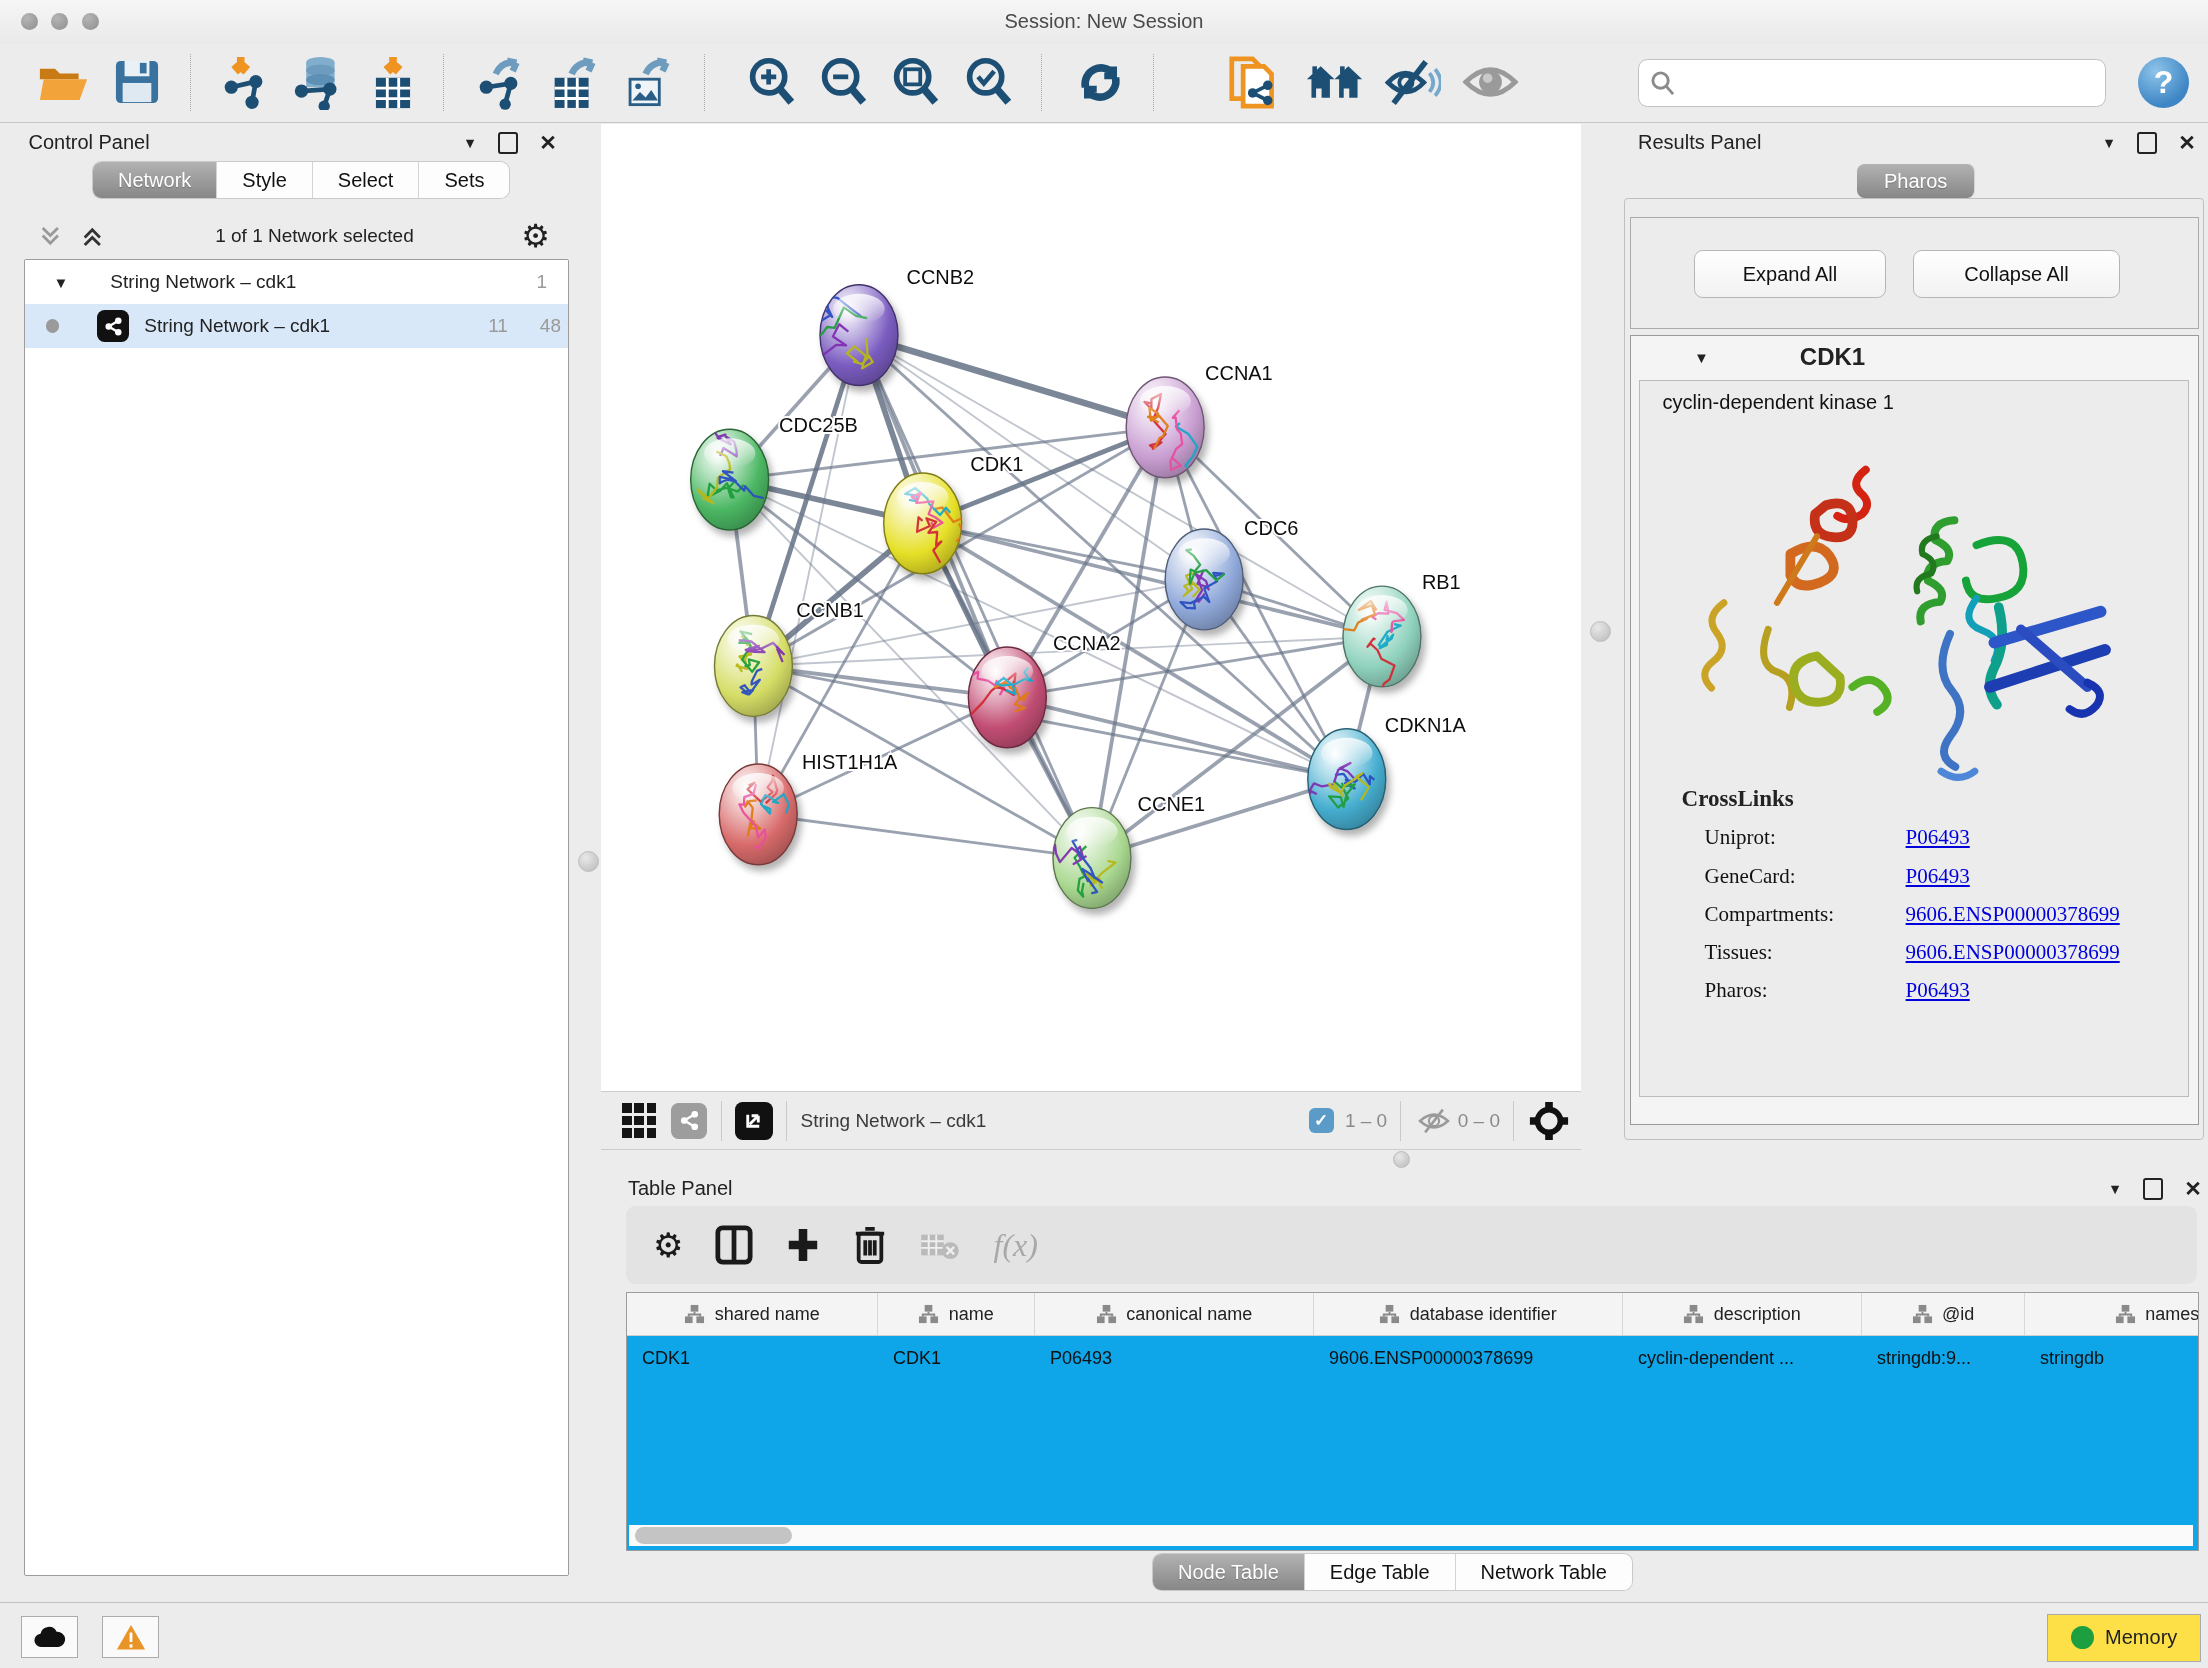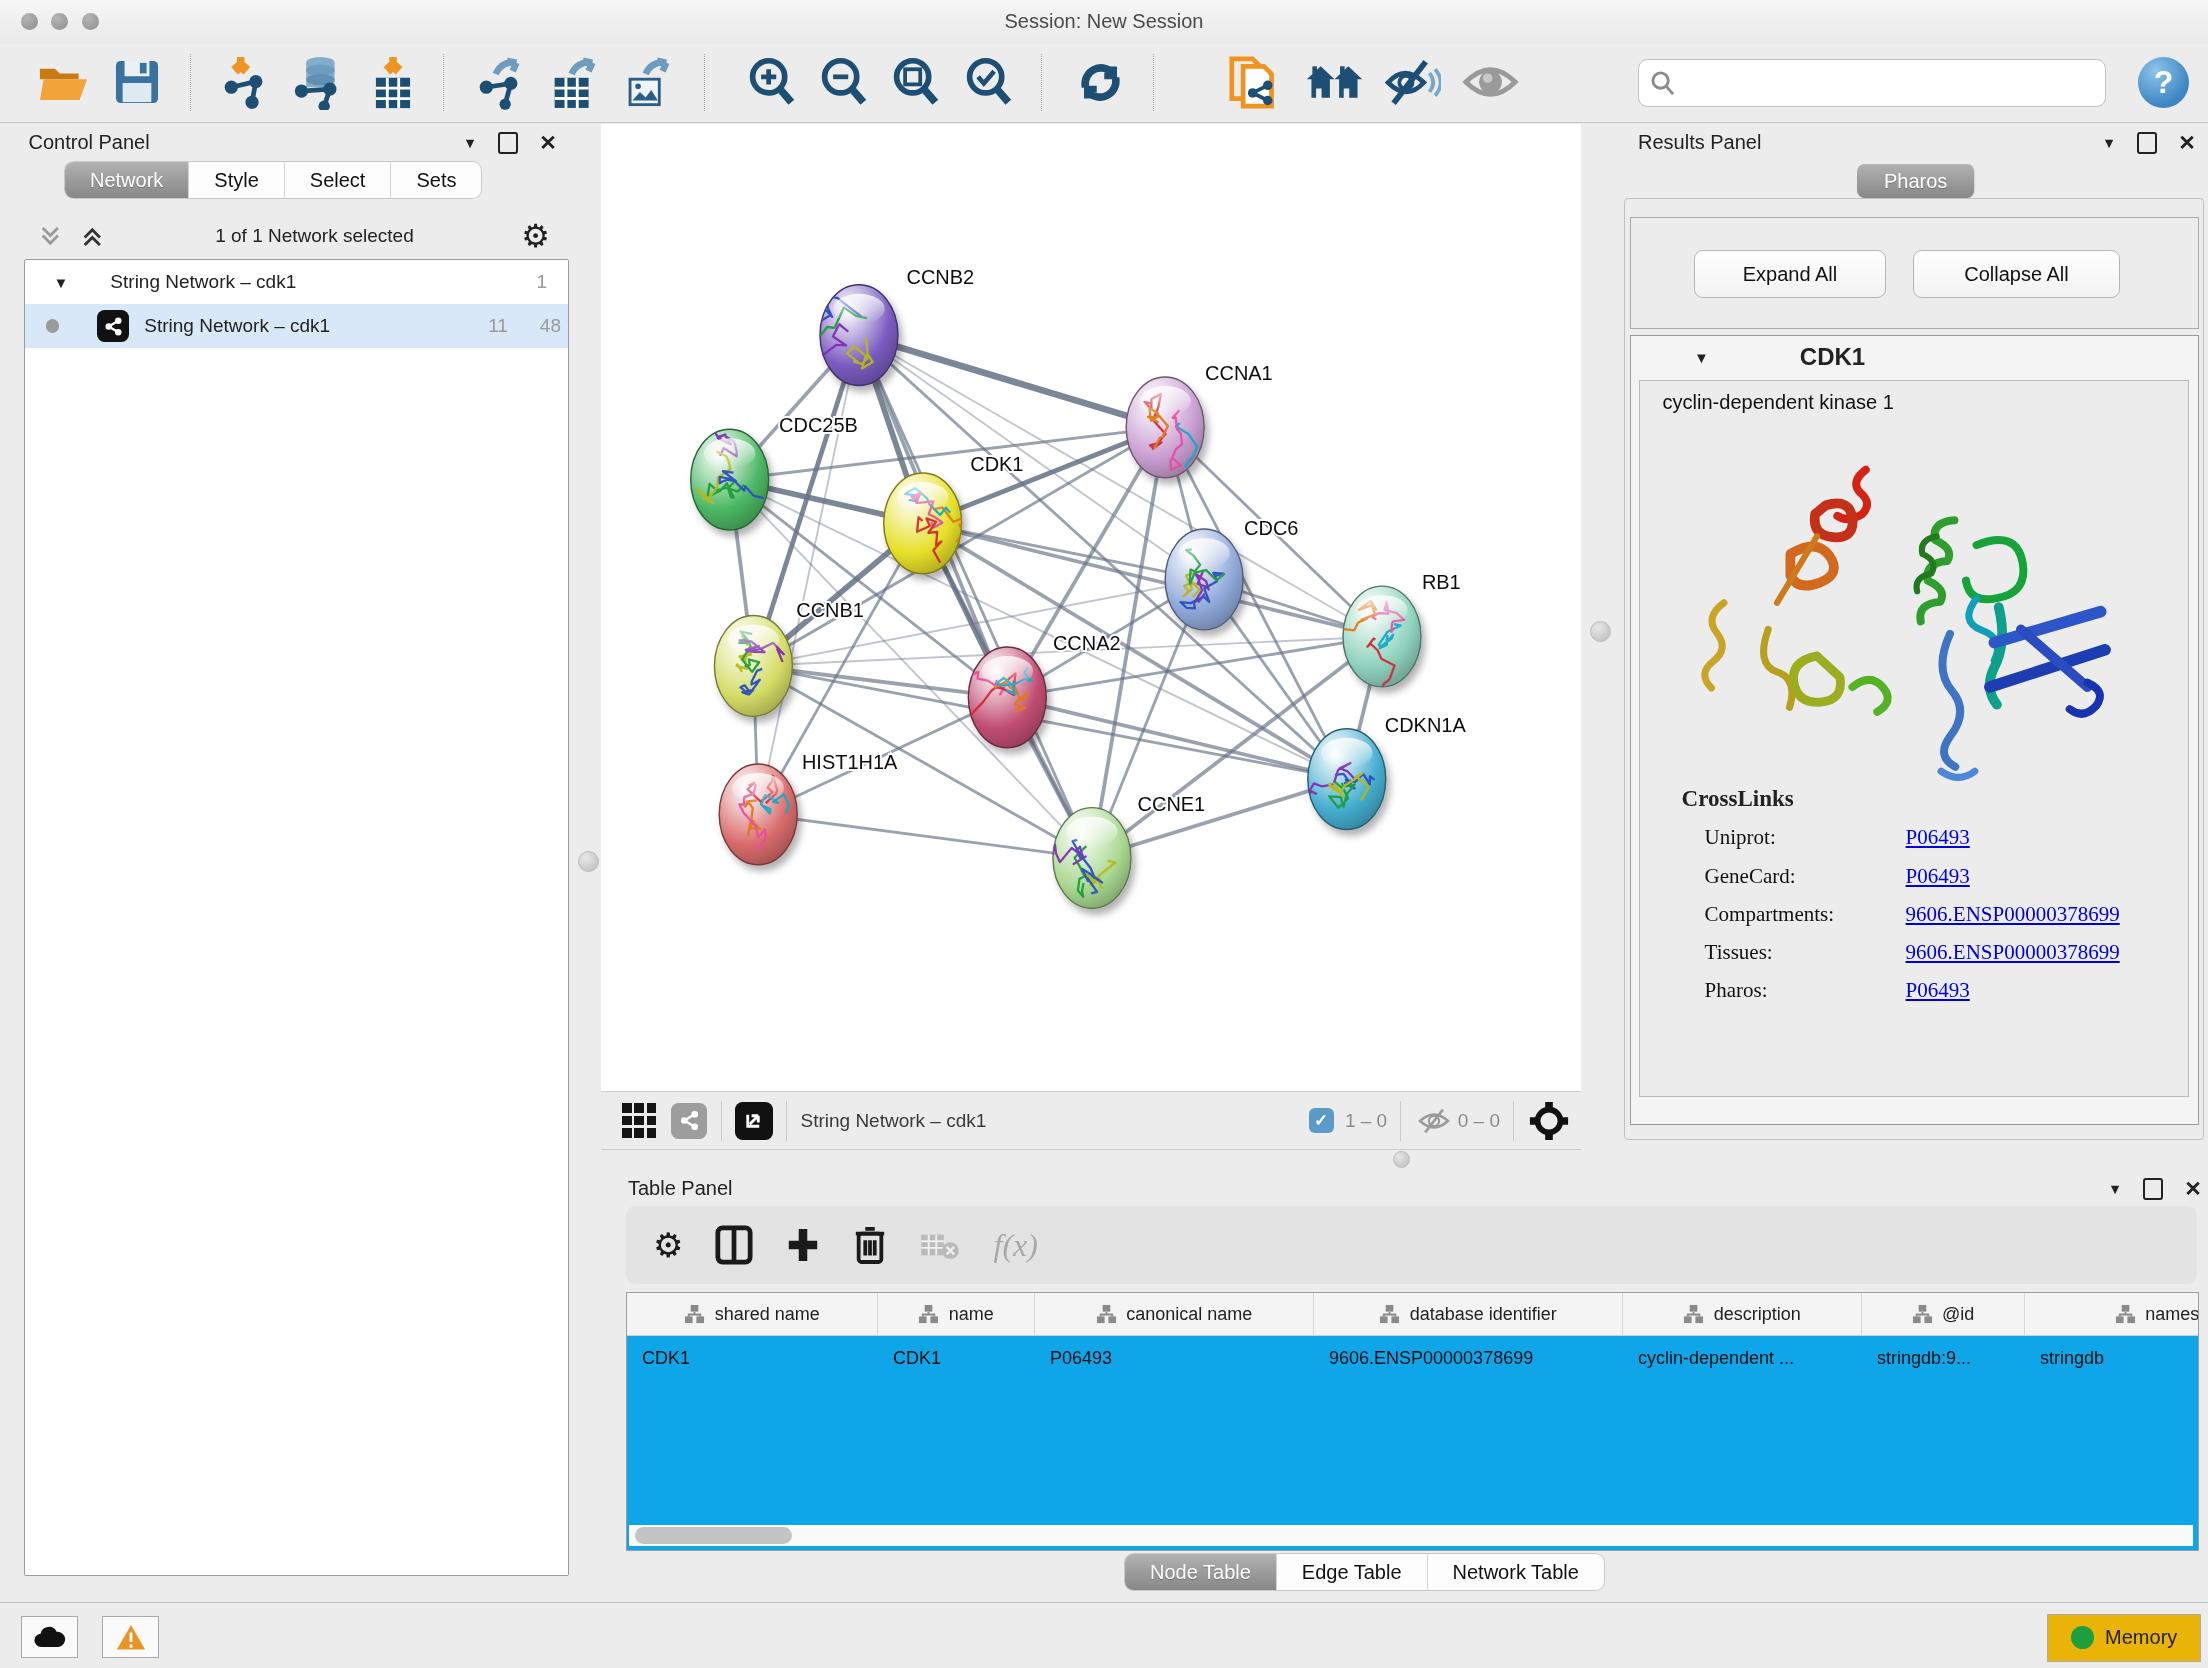--- a/index.html
+++ b/index.html
@@ -23,21 +23,21 @@
     font-size:19px;background:transparent;}
   #help-btn{position:absolute;left:2138px;top:13.3px;width:51px;height:51px;border-radius:50%;
     background:radial-gradient(circle at 35% 28%,#8ec4ea,#3d85c4 70%);color:#fff;font-size:32px;
     font-weight:bold;display:flex;align-items:center;justify-content:center;}
   
   .panel-head{position:absolute;font-size:20px;color:#222;}
   .panel-ctrl{position:absolute;display:flex;gap:21px;align-items:center;color:#222;}
   .ph-collapse{font-size:14.3px;}
   .ph-float{width:16px;height:18px;border:2.4px solid #222;border-radius:2.9px;}
   .ph-close{font-size:21px;font-weight:bold;}
-  .tabgroup{display:flex;border-radius:8.6px;overflow:hidden;box-shadow:0 0 0 1px #c9c9c9;}
+  .tabgroup{display:flex;border-radius:8.6px;overflow:hidden;box-shadow:0 0 0 1px #c9c9c9;margin-left:28px;}
   .tab{padding:6.7px 25px;background:#fdfdfd;font-size:20px;color:#111;border-right:1px solid #d4d4d4;
     display:flex;align-items:center;justify-content:center;}
   .tab:last-child{border-right:none;}
   .tab.selected{background:linear-gradient(#b2b2b2,#878787);color:#fff;text-shadow:0 1px 1px rgba(0,0,0,.25);}
   
   #cp-tree{position:absolute;left:24px;top:259px;width:543px;height:1315px;background:#fff;
     border:1.9px solid #9c9c9c;border-radius:1.9px;}
   .tree-row{height:44px;display:flex;align-items:center;font-size:19px;}
   .tree-row .cnt{color:#9a9a9a;}
   .tree-row.selected{background:#d9e8f8;}
@@ -88,21 +88,21 @@
     border-right:1px solid #d8d8d8;box-sizing:border-box;flex:none;}
   #tp-row{display:flex;height:44px;align-items:center;}
   .td{padding-left:15px;font-size:18px;color:#111;box-sizing:border-box;flex:none;white-space:nowrap;overflow:hidden;}
   #tp-hscroll{position:absolute;left:1.9px;bottom:3.8px;width:1564px;height:21px;background:#fafafa;}
   #tp-thumb{position:absolute;left:5.7px;top:1.9px;width:157px;height:17px;border-radius:8.6px;background:#c4c4c4;}
   #tp-tabs{position:absolute;left:1125px;top:1554px;}
   
   #bottom-bar{position:absolute;left:0;top:1602px;width:2208px;height:67px;background:#ececec;border-top:1px solid #c2c2c2;}
   .corner-btn{position:absolute;top:13.3px;width:55px;height:40px;background:#fafafa;border:1.9px solid #ababab;
     display:flex;align-items:center;justify-content:center;}
-  #memory-btn{position:absolute;left:2047px;top:10.5px;width:152px;height:46px;background:#eab308;
+  #memory-btn{position:absolute;left:2047px;top:10.5px;width:152px;height:46px;background:#fde047;
     border:1.9px solid #ababab;display:flex;align-items:center;justify-content:center;gap:11.4px;font-size:20px;}
   #memory-dot{width:23px;height:23px;border-radius:50%;background:#1d9e3f;}
   svg{display:block;}
   text{font-family:"Liberation Sans",sans-serif;}
 </style>
 </head>
 <body>
 
 <div id="titlebar">
   <div class="traffic" style="left:21px"></div>

